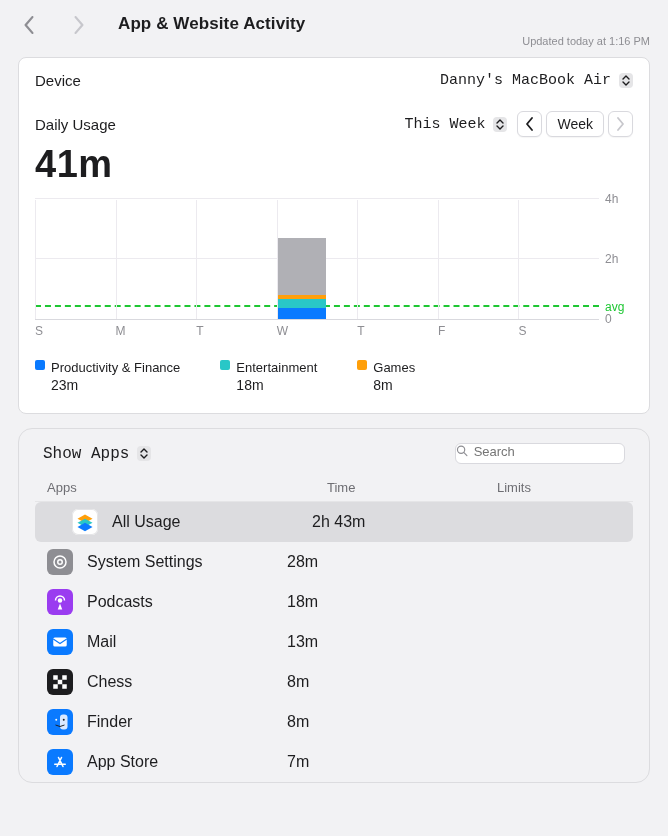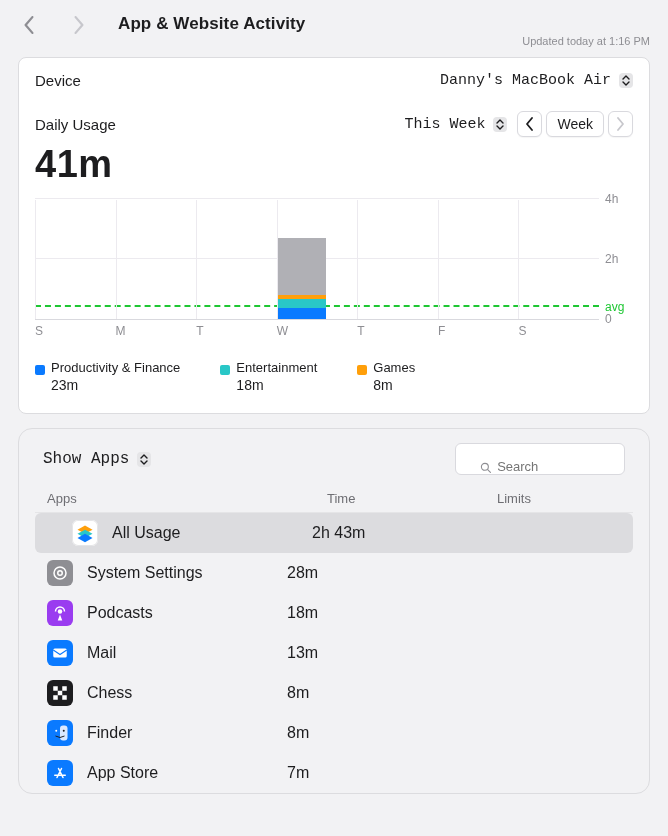--- a/index.html
+++ b/index.html
@@ -164,21 +164,21 @@
     margin-top: 22px;
     font-size: 13px;
   }
   .legend-item {
     display: flex;
     flex-direction: column;
     gap: 2px;
   }
   .legend-row {
     display: flex;
-    align-items: flex-end;
+    align-items: flex-start;
     gap: 6px;
   }
   .swatch {
     width: 10px;
     height: 10px;
     border-radius: 2px;
   }
   .legend-time {
     font-size: 14px;
     color: #1d1d1f;
@@ -192,26 +192,26 @@
     padding: 14px 16px 0 16px;
   }
   .list-top {
     display: flex;
     justify-content: space-between;
     align-items: center;
     padding: 0 8px 10px 8px;
   }
   .search-wrap {
     display: flex;
-    align-items: flex-end;
+    align-items: flex-start;
     background: #fff;
     border: 1px solid #d9d9de;
     border-radius: 6px;
-    height: 32px;
-    padding: 0 24px;
+    height: 21px;
+    padding: 0 0;
     width: 170px;
     gap: 6px;
   }
   .search-wrap input {
     border: none;
     outline: none;
     font-size: 13px;
     width: 100%;
     background: transparent;
   }

